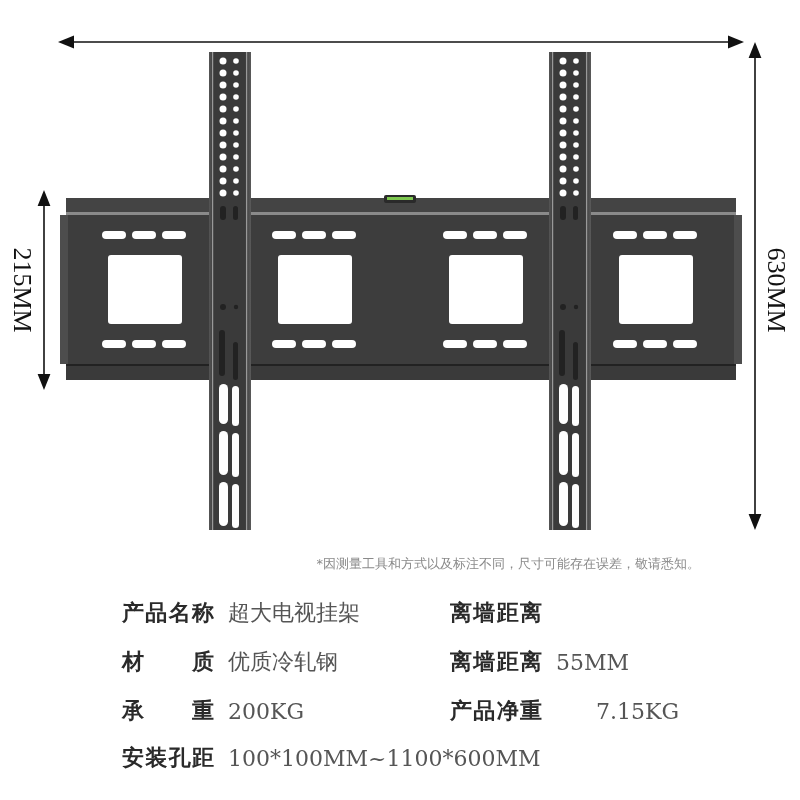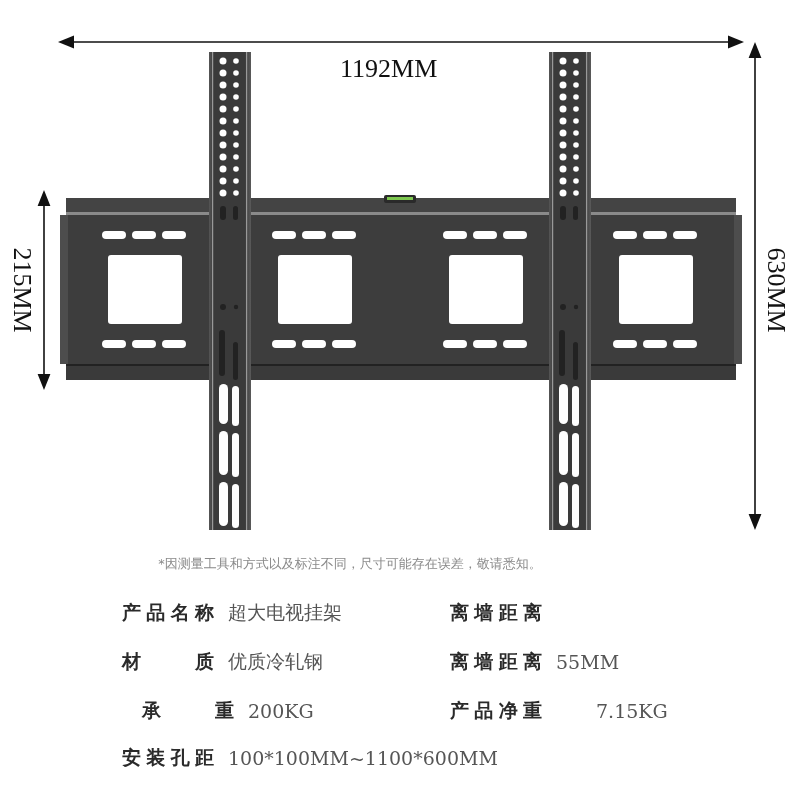--- a/index.html
+++ b/index.html
@@ -5,24 +5,24 @@
   * { margin: 0; padding: 0; box-sizing: border-box; }
   html, body { width: 800px; height: 800px; background: #ffffff; overflow: hidden; }
   body { position: relative; font-family: "DejaVu Serif", "Liberation Serif", serif; color: #333; }
 
   .diagram { position: absolute; left: 0; top: 0; width: 800px; height: 550px; }
   .dim-label { position: absolute; font-family: "Liberation Serif", "DejaVu Serif", serif; color: #111; font-size: 26px; letter-spacing: 0px; white-space: nowrap; }
   .dim-top { left: 340px; top: 54px; }
   .dim-left { left: 22px; top: 290px; transform: translate(-50%, -50%) rotate(90deg); }
   .dim-right { left: 776px; top: 290px; transform: translate(-50%, -50%) rotate(90deg); }
 
-  .disclaimer { position: absolute; left: 0; width: 700px; top: 555px; text-align: center; font-family: "DejaVu Sans", "Liberation Sans", sans-serif; font-size: 13px; color: #8a8a8a; }
+  .disclaimer { position: absolute; left: 0; width: 700px; top: 555px; text-align: right; font-family: "DejaVu Sans", "Liberation Sans", sans-serif; font-size: 13px; color: #8a8a8a; }
 
   .specs { position: absolute; left: 122px; top: 598px; width: 600px; }
-  .spec-row { position: absolute; height: 30px; font-size: 19px; color: #333; display: flex; align-items: center; white-space: nowrap; }
+  .spec-row { position: absolute; height: 30px; font-size: 22px; color: #333; display: flex; align-items: center; white-space: nowrap; }
   .spec-key { font-weight: bold; color: #2a2a2a; width: 92px; display: inline-block; text-align: justify; text-align-last: justify; }
   .spec-val { margin-left: 14px; color: #555; }
 </style>
 </head>
 <body>
 
 <div class="diagram">
   <svg width="800" height="550" viewBox="0 0 800 550">
     <defs>
       <marker id="arr" markerWidth="10" markerHeight="10" refX="5" refY="5" orient="auto-start-reverse">
@@ -178,21 +178,20 @@
         <rect x="560" y="206" width="6" height="14" rx="3"></rect>
           <rect x="573" y="206" width="5" height="14" rx="2.5"></rect>
         <circle cx="563" cy="307" r="3"></circle>
           <circle cx="576" cy="307" r="2.2"></circle>
         <rect x="559" y="330" width="6" height="46" rx="3"></rect>
           <rect x="573" y="342" width="5" height="38" rx="2.5"></rect>
       </g>
     </g>
   </svg>
 
-  <div class="dim-label dim-top">1192MM</div>
   <div class="dim-label dim-left">215MM</div>
   <div class="dim-label dim-right">630MM</div>
 </div>
 
 <div class="disclaimer">*因测量工具和方式以及标注不同，尺寸可能存在误差，敬请悉知。</div>
 
 <div class="specs">
   <div class="spec-row" style="left:0; top:0;">
     <span class="spec-key">产品名称</span>
     <span class="spec-val">超大电视挂架</span>
@@ -201,21 +200,21 @@
     <span class="spec-key">离墙距离</span>
   </div>
   <div class="spec-row" style="left:0; top:49px;font-family:Liberation Serif, serif;">
     <span class="spec-key">材　　质</span>
     <span class="spec-val">优质冷轧钢</span>
   </div>
   <div class="spec-row" style="left:328px; top:49px;">
     <span class="spec-key">离墙距离</span>
     <span class="spec-val">55MM</span>
   </div>
-  <div class="spec-row" style="left:0; top:98px;margin-left:20px;">
+  <div class="spec-row" style="left:0; top:98px;">
     <span class="spec-key">承　　重</span>
     <span class="spec-val">200KG</span>
   </div>
   <div class="spec-row" style="left:328px; top:98px;gap:40px;">
     <span class="spec-key">产品净重</span>
     <span class="spec-val">7.15KG</span>
   </div>
   <div class="spec-row" style="left:0; top:145px;">
     <span class="spec-key">安装孔距</span>
     <span class="spec-val">100*100MM~1100*600MM</span>

